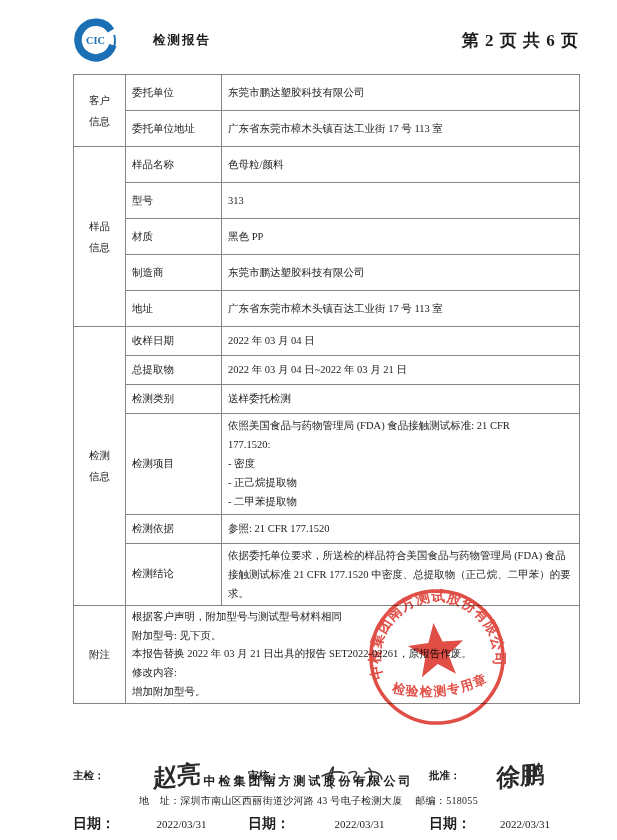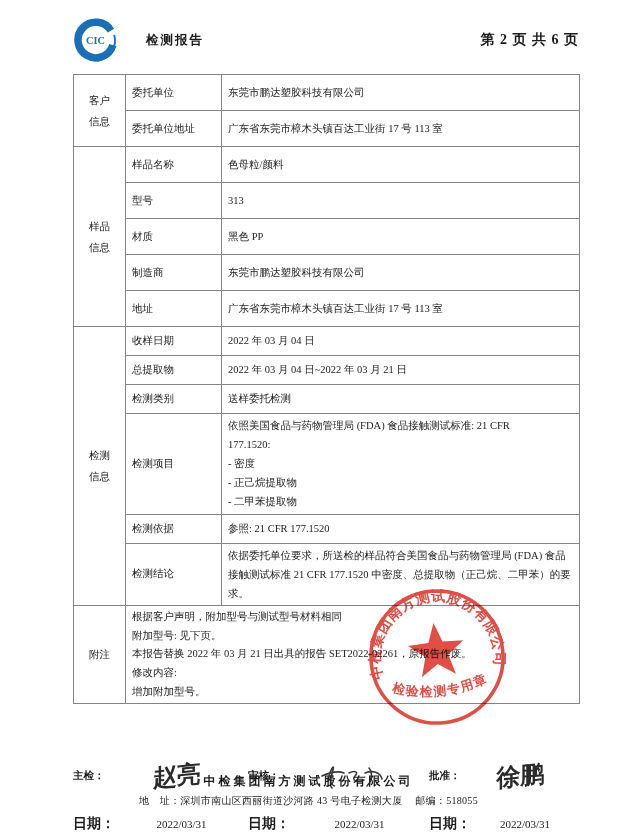--- a/index.html
+++ b/index.html
@@ -12,24 +12,24 @@
     overflow:hidden;
     padding-left:16px;
   }
   
   .header{
     display:flex;align-items:center;
     margin:16px 54px 10px 57px;height:48px;
   }
   .logo{width:45px;height:45px;flex:0 0 auto;}
   .hdr-title{
-    margin-left:28px;font-size:12.5px;font-weight:bold;letter-spacing:2px;
+    margin-left:35px;font-size:12.5px;font-weight:bold;letter-spacing:2px;
   }
   .hdr-no{margin-left:46px;font-size:11.5px;font-weight:bold;}
-  .hdr-page{margin-left:auto;font-size:14px;font-weight:bold;letter-spacing:1px;}
+  .hdr-page{margin-left:auto;font-size:17px;font-weight:bold;letter-spacing:1px;}
   
   table.report{
     border-collapse:collapse;table-layout:fixed;
     margin-left:57px;width:506px;
   }
   table.report td{
     border:1px solid #848484;
     font-size:10.5px;
     padding:2px 6px;
     vertical-align:middle;

